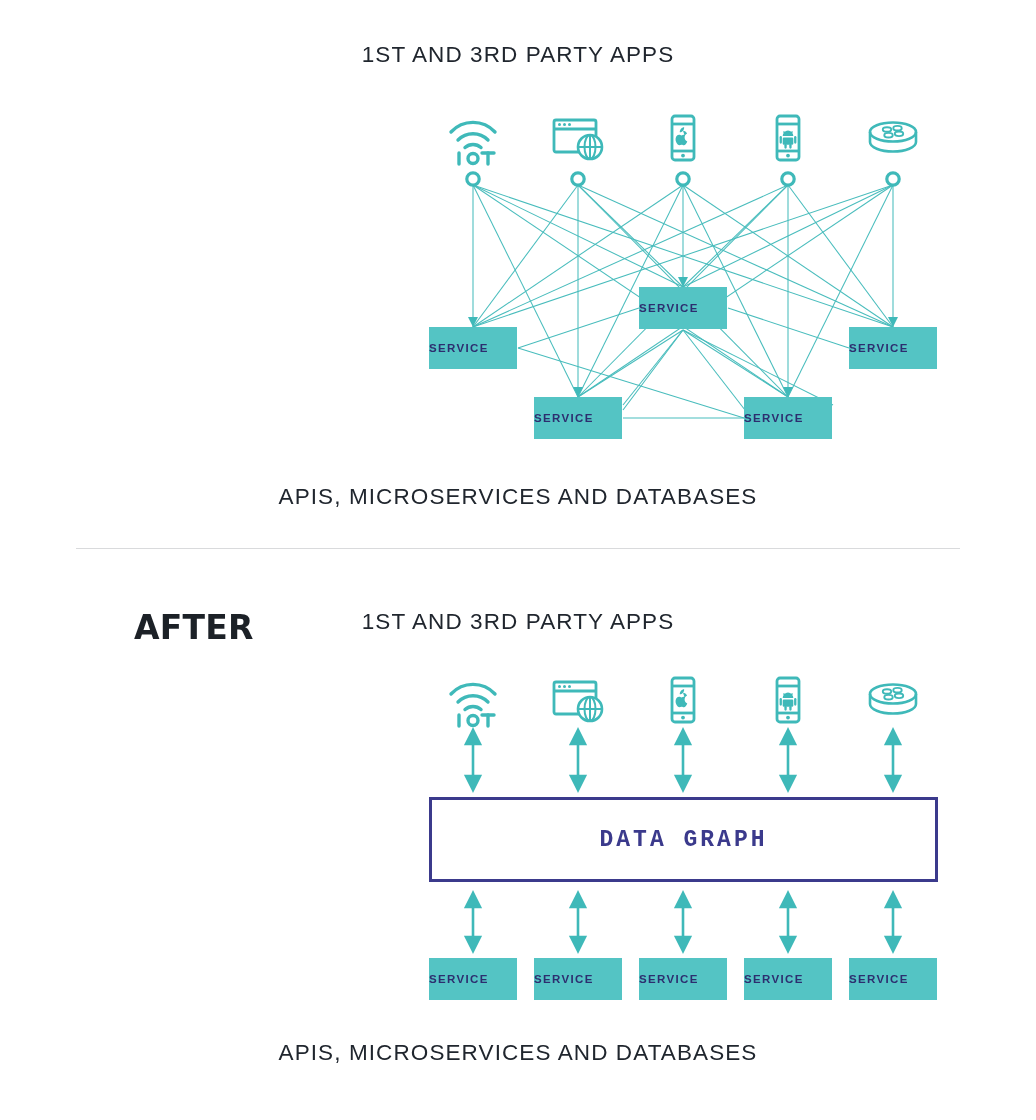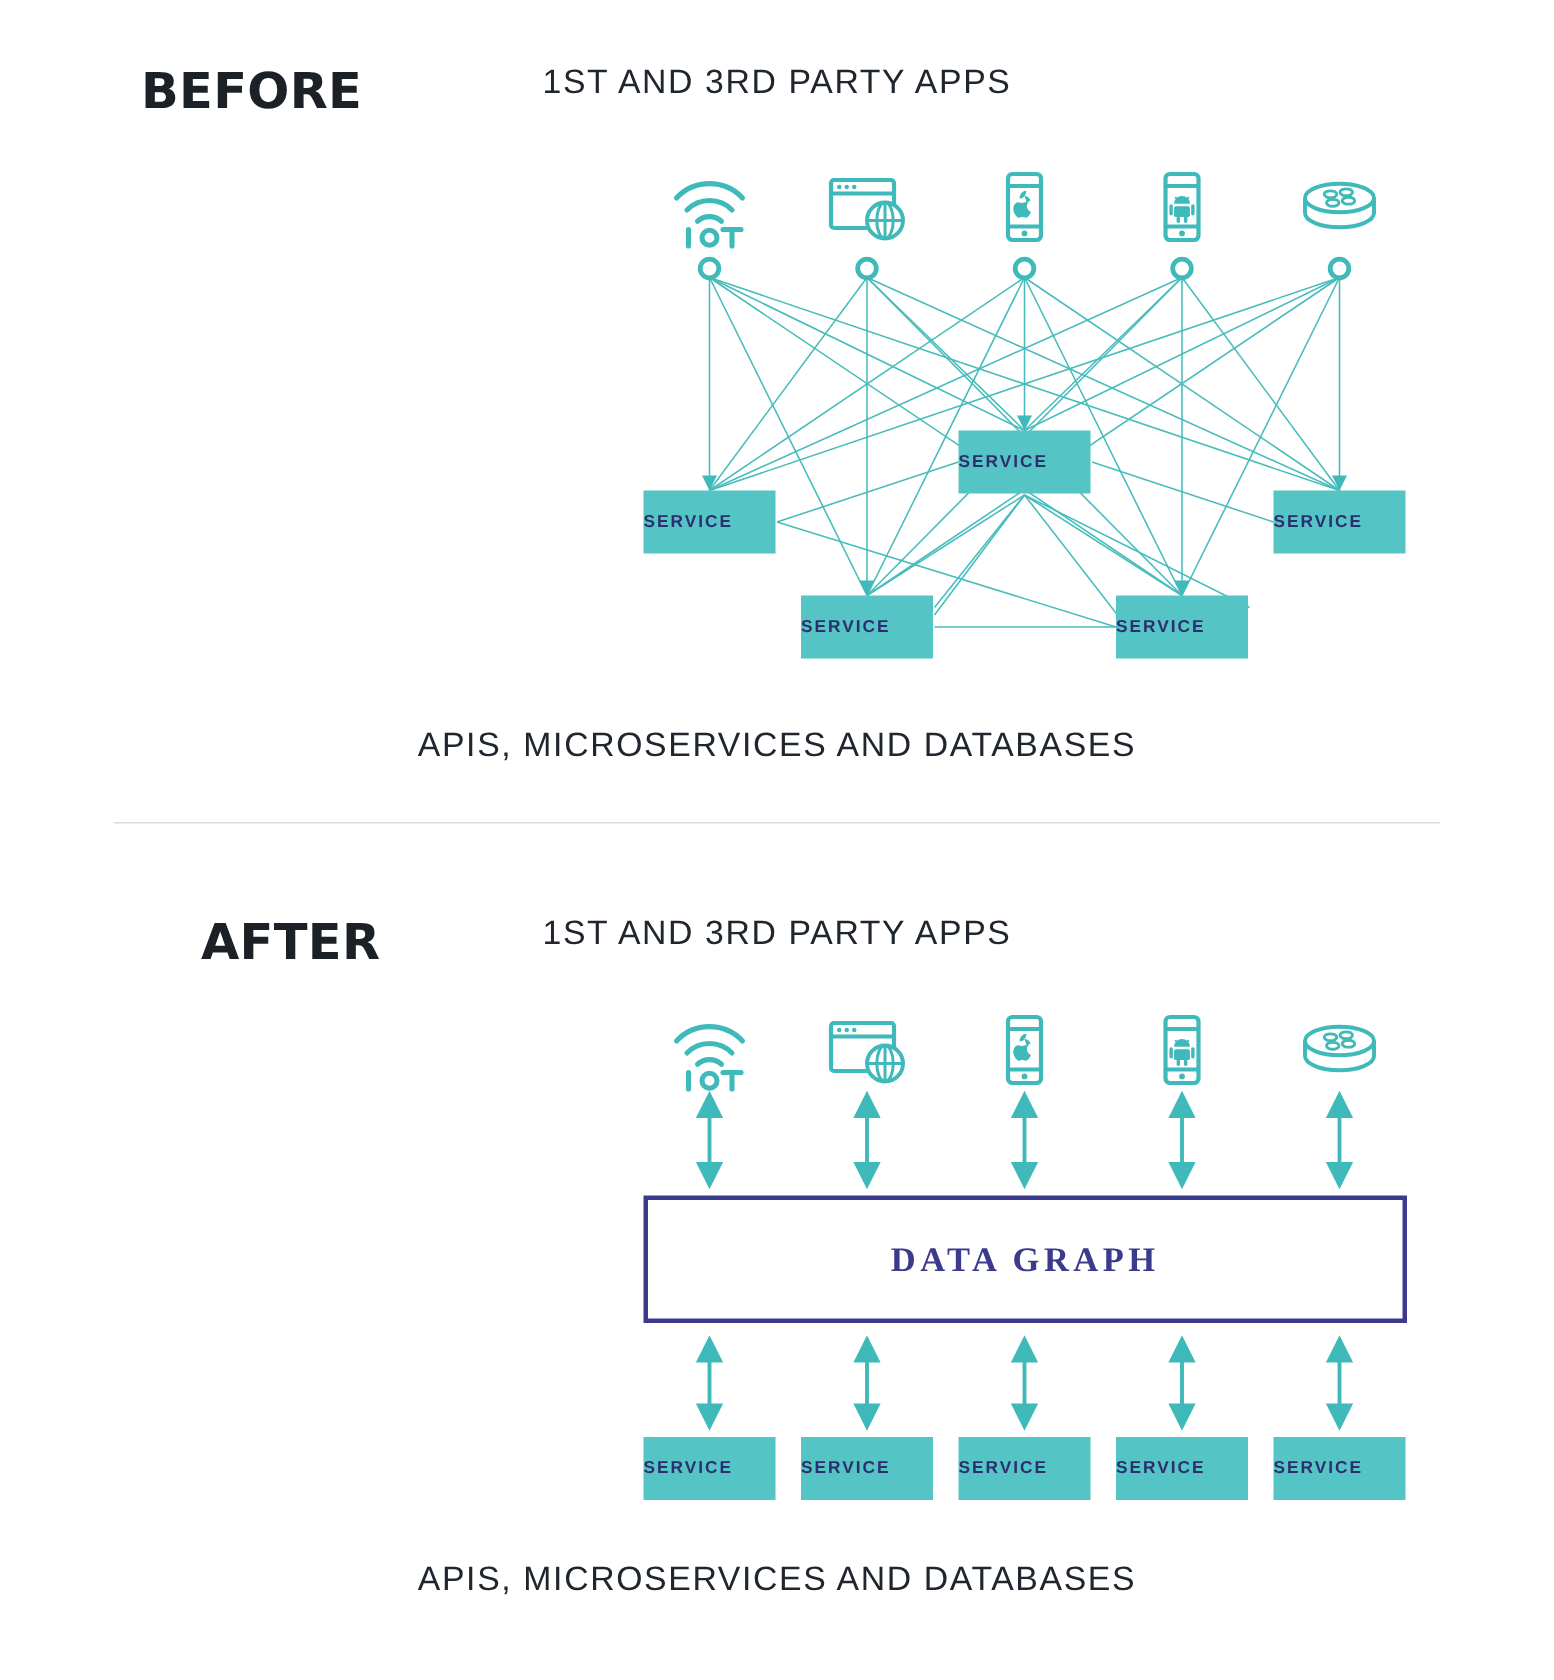--- a/index.html
+++ b/index.html
@@ -88,39 +88,38 @@
     width: 509px;
     height: 85px;
     border: 3px solid #3b3a8c;
     background: #ffffff;
     box-sizing: border-box;
     display: flex;
     align-items: center;
     justify-content: center;
   }
   .data-graph-box span {
-    font-family: Liberation Serif, serif;
+    font-family: Liberation Mono, monospace;
     font-weight: bold;
     font-size: 23px;
     letter-spacing: 3px;
     color: #3b3a8c;
   }
 
   .icon-slot {
     position: absolute;
     width: 64px;
     height: 56px;
   }
 </style>
 </head>
 <body>
 
 <div class="stage">
 
-  <div class="section-label" id="before-label">BEFORE</div>
 
   <div class="caption top" id="before-apps-caption">1ST AND 3RD PARTY APPS</div>
 
   <div class="icon-slot" style="left:441px; top:110px;">
     <svg viewBox="0 0 64 56" width="64" height="56">
       <g fill="none" stroke="#3fb9b9" stroke-width="3.4" stroke-linecap="round">
         <path d="M10 22 A30 30 0 0 1 54 22"></path>
         <path d="M17 30 A21 21 0 0 1 47 30"></path>
         <path d="M24 37.5 A12 12 0 0 1 40 37.5"></path>
       </g>

